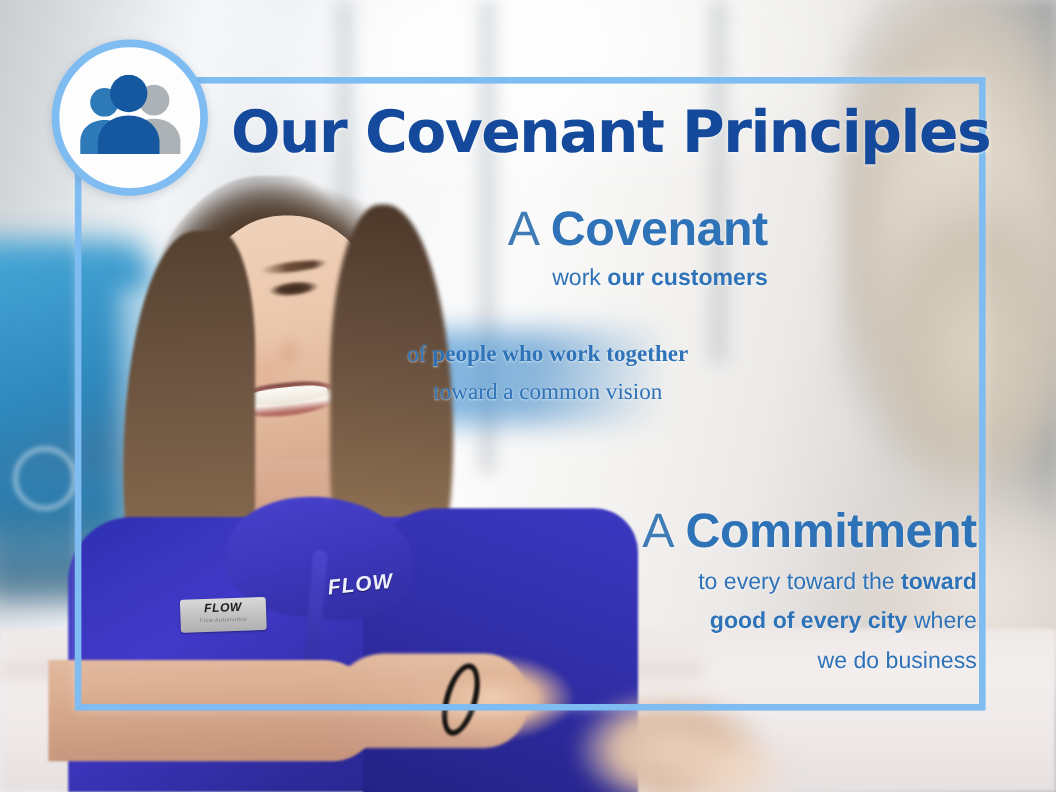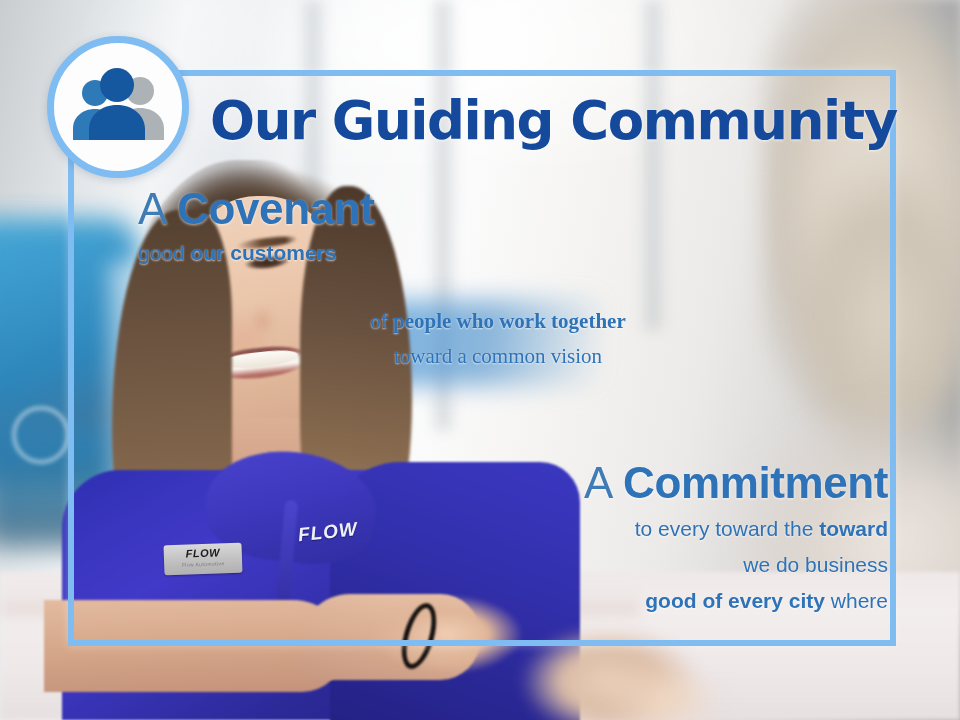--- a/index.html
+++ b/index.html
@@ -356,21 +356,21 @@
     font-family: "Liberation Sans", sans-serif;
     font-size: 21px;
     line-height: 1.35;
     color: #2E72B8;
     white-space: nowrap;
     text-shadow: 0 1px 2px rgba(255,255,255,.70);
   }
   .sub-line b { font-weight: 700; }
 
   
-  #block-covenant   { left: 138px; top: 186px; width: 560px; text-align: left; }
+  #block-covenant   { left: 138px; top: 186px; width: 560px; text-align: right; }
   #block-community  { left: 188px; top: 300px; width: 620px; text-align: center; }
   #block-commitment { left: 248px; top: 460px; width: 640px; text-align: right; }
 
   #block-covenant .sub-line   { margin-top: 6px; }
   #block-community .sub-line  { margin-top: 7px; font-family: Liberation Serif, serif; }
   #block-commitment .sub-line { margin-top: 8px; }
 </style>
 </head>
 <body>
 
@@ -441,29 +441,29 @@
       <path d="M74 40c-14 0-24 9-24 21v11h48V61c0-12-10-21-24-21z" fill="#ACB2B5"></path>
 
       <circle cx="29" cy="25" r="13" fill="#2E79B8"></circle>
       <path d="M29 41C16 41 7 49.5 7 60.5V72h44V60.5C51 49.5 42 41 29 41z" fill="#2E79B8"></path>
 
       <circle cx="51" cy="17" r="17" fill="#15589F"></circle>
       <path d="M51 37c-16 0-28 10.5-28 24.5V72h56V61.5C79 47.5 67 37 51 37z" fill="#15589F"></path>
     </svg>
   </div>
 
-  <div class="headline">Our Guiding Community</div>
+  <div class="headline">Our Covenant Principles</div>
 
   <div class="block" id="block-covenant">
     <div class="big-line">
       <span class="art">A</span>
       <span class="word">Covenant</span>
     </div>
     <div class="sub-line">
-      <span>good </span><b>our customers</b>
+      <span>work </span><b>our customers</b>
     </div>
   </div>
 
   <div class="block" id="block-community">
     <div class="sub-line">
       <span>of </span><b>people who work together</b>
     </div>
     <div class="sub-line">
       <span>toward a common vision</span>
     </div>
@@ -471,20 +471,20 @@
 
   <div class="block" id="block-commitment">
     <div class="big-line">
       <span class="art">A</span>
       <span class="word">Commitment</span>
     </div>
     <div class="sub-line">
       <span>to every toward the </span><b>toward</b>
     </div>
     <div class="sub-line">
+      <b>good of every city</b><span> where</span>
+    </div>
+    <div class="sub-line">
       <span>we do business</span>
     </div>
-    <div class="sub-line">
-      <b>good of every city</b><span> where</span>
-    </div>
   </div>
 
 </div>
 
 </body></html>

